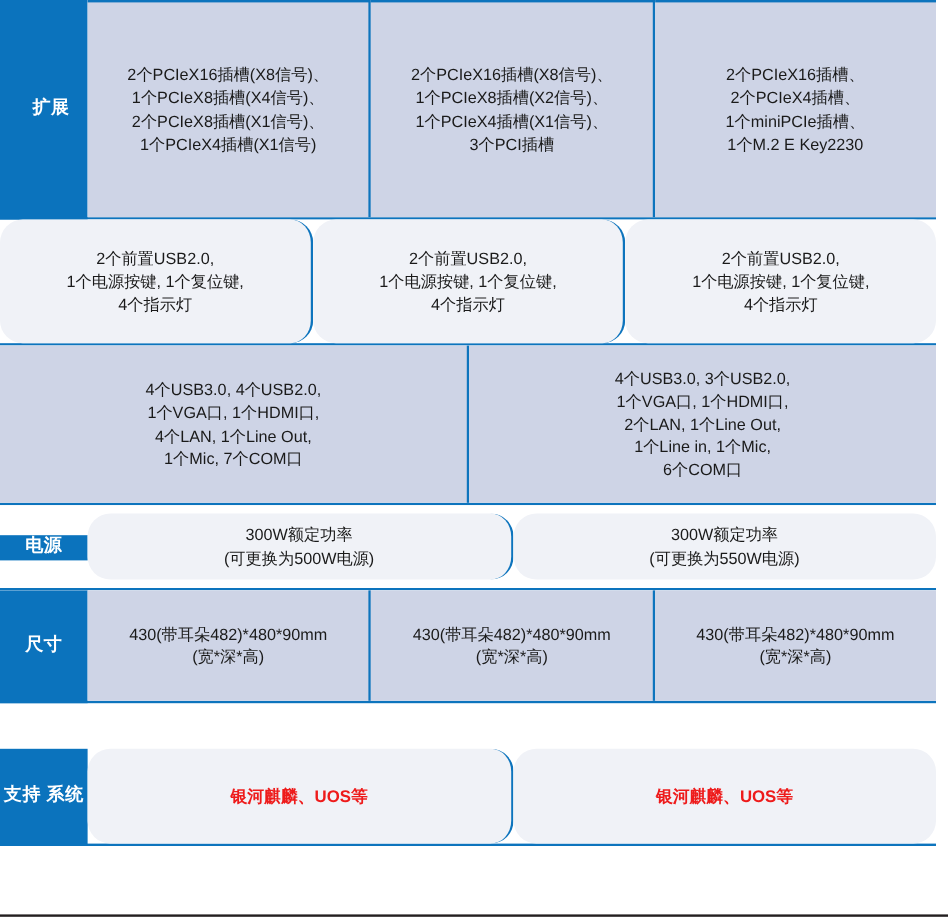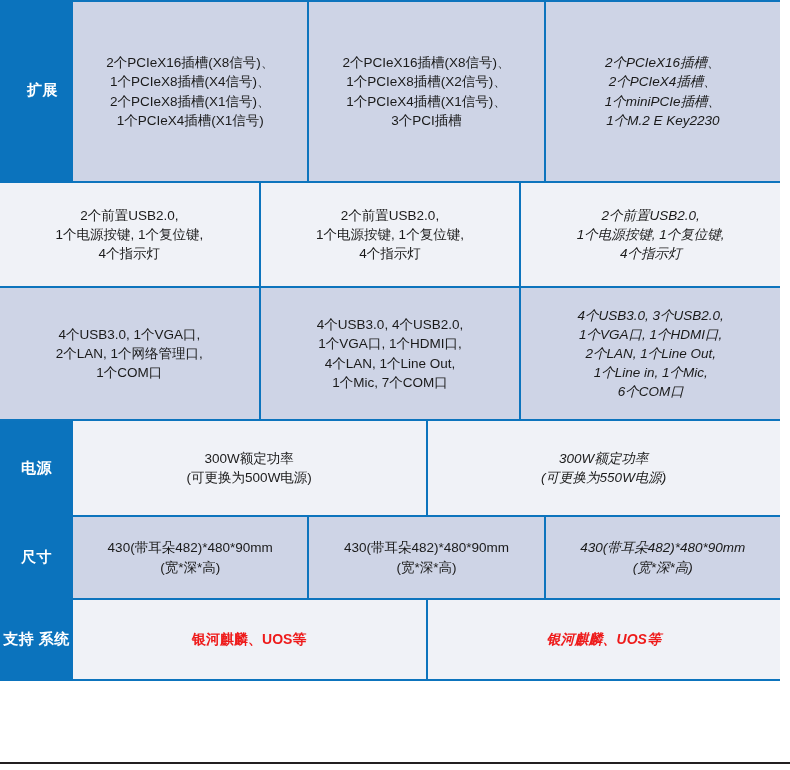--- a/index.html
+++ b/index.html
@@ -66,40 +66,40 @@
     align-items: center;
     justify-content: center;
     text-align: center;
     font-size: 13.5px;
     line-height: 1.42;
     color: #1a1a1a;
     padding: 8px 8px;
     border-right: 2px solid #0d74bd;
     white-space: pre-line;
   }
-  .cell:last-child { border-right: none; font-style: italic; }
+  .cell:last-child { border-right: none; }
 
   
   .tint-dark .cell { background: #ced4e6; }
-  .tint-light .cell { background: #f0f2f7; }
+  .tint-light .cell { background: #f0f2f7; border-radius: 19px; }
 
   
   .tint-light.os-row .cell {
     color: #ee1b1b;
     font-weight: bold;
     font-size: 14px;
   }
 
   
   .h-expansion  { height: 183px; }
   .h-io-front   { height: 105px; }
   .h-io-rear    { height: 133px; }
-  .h-power      { height: 96px; }
-  .h-size       { height: 83px; }
-  .h-os         { height: 81px; }
+  .h-power      { height: 71px; align-items: center; }
+  .h-size       { height: 94px; }
+  .h-os         { height: 81px; margin-top: 38px; }
 
   
   .spec-row.first .cell { border-top: 2px solid #0d74bd; }
   .spec-row.first .row-label { margin-top: 0; padding-left: 12px; }
 
   
   #bottom-rule {
     position: absolute;
     left: 0;
     top: 762px;
@@ -140,23 +140,20 @@
 1个电源按键, 1个复位键,
 4个指示灯</div>
       <div class="cell">2个前置USB2.0,
 1个电源按键, 1个复位键,
 4个指示灯</div>
     </div>
   </div>
 
   <div class="spec-row tint-dark h-io-rear">
     <div class="cells">
-      <div class="cell">4个USB3.0, 1个VGA口,
-2个LAN, 1个网络管理口,
-1个COM口</div>
       <div class="cell">4个USB3.0, 4个USB2.0,
 1个VGA口, 1个HDMI口,
 4个LAN, 1个Line Out,
 1个Mic, 7个COM口</div>
       <div class="cell">4个USB3.0, 3个USB2.0,
 1个VGA口, 1个HDMI口,
 2个LAN, 1个Line Out,
 1个Line in, 1个Mic,
 6个COM口</div>
     </div>

